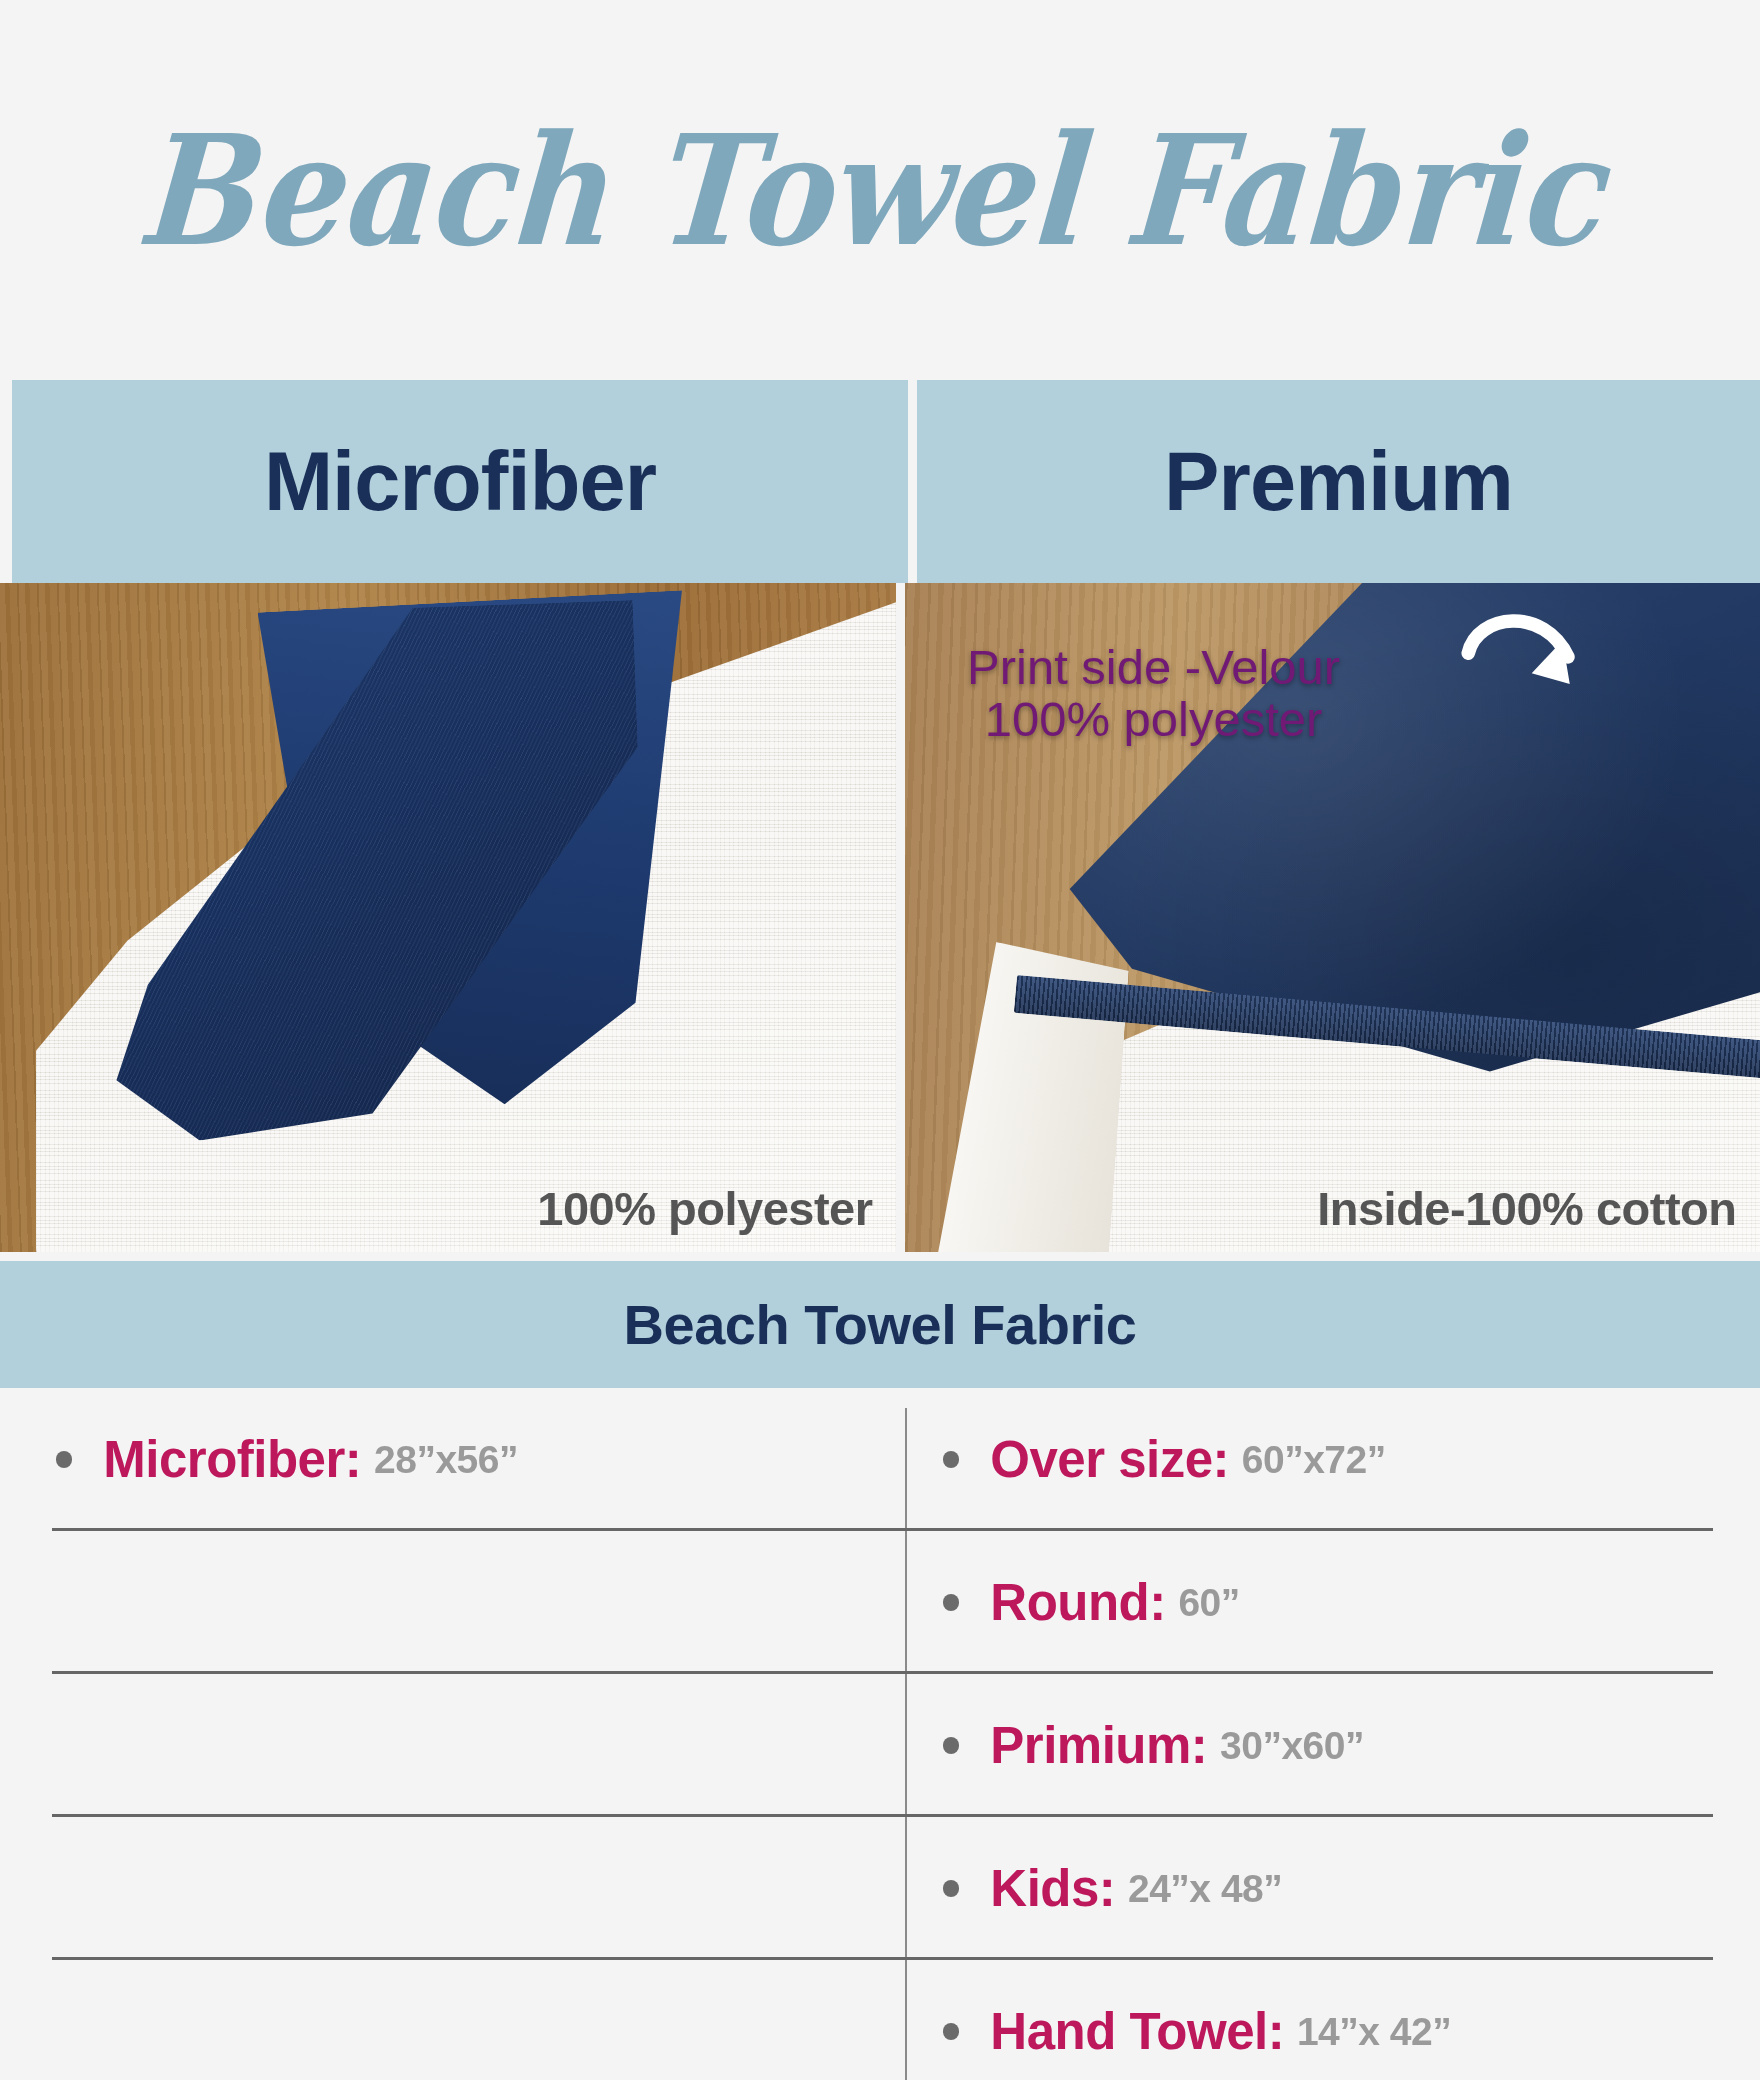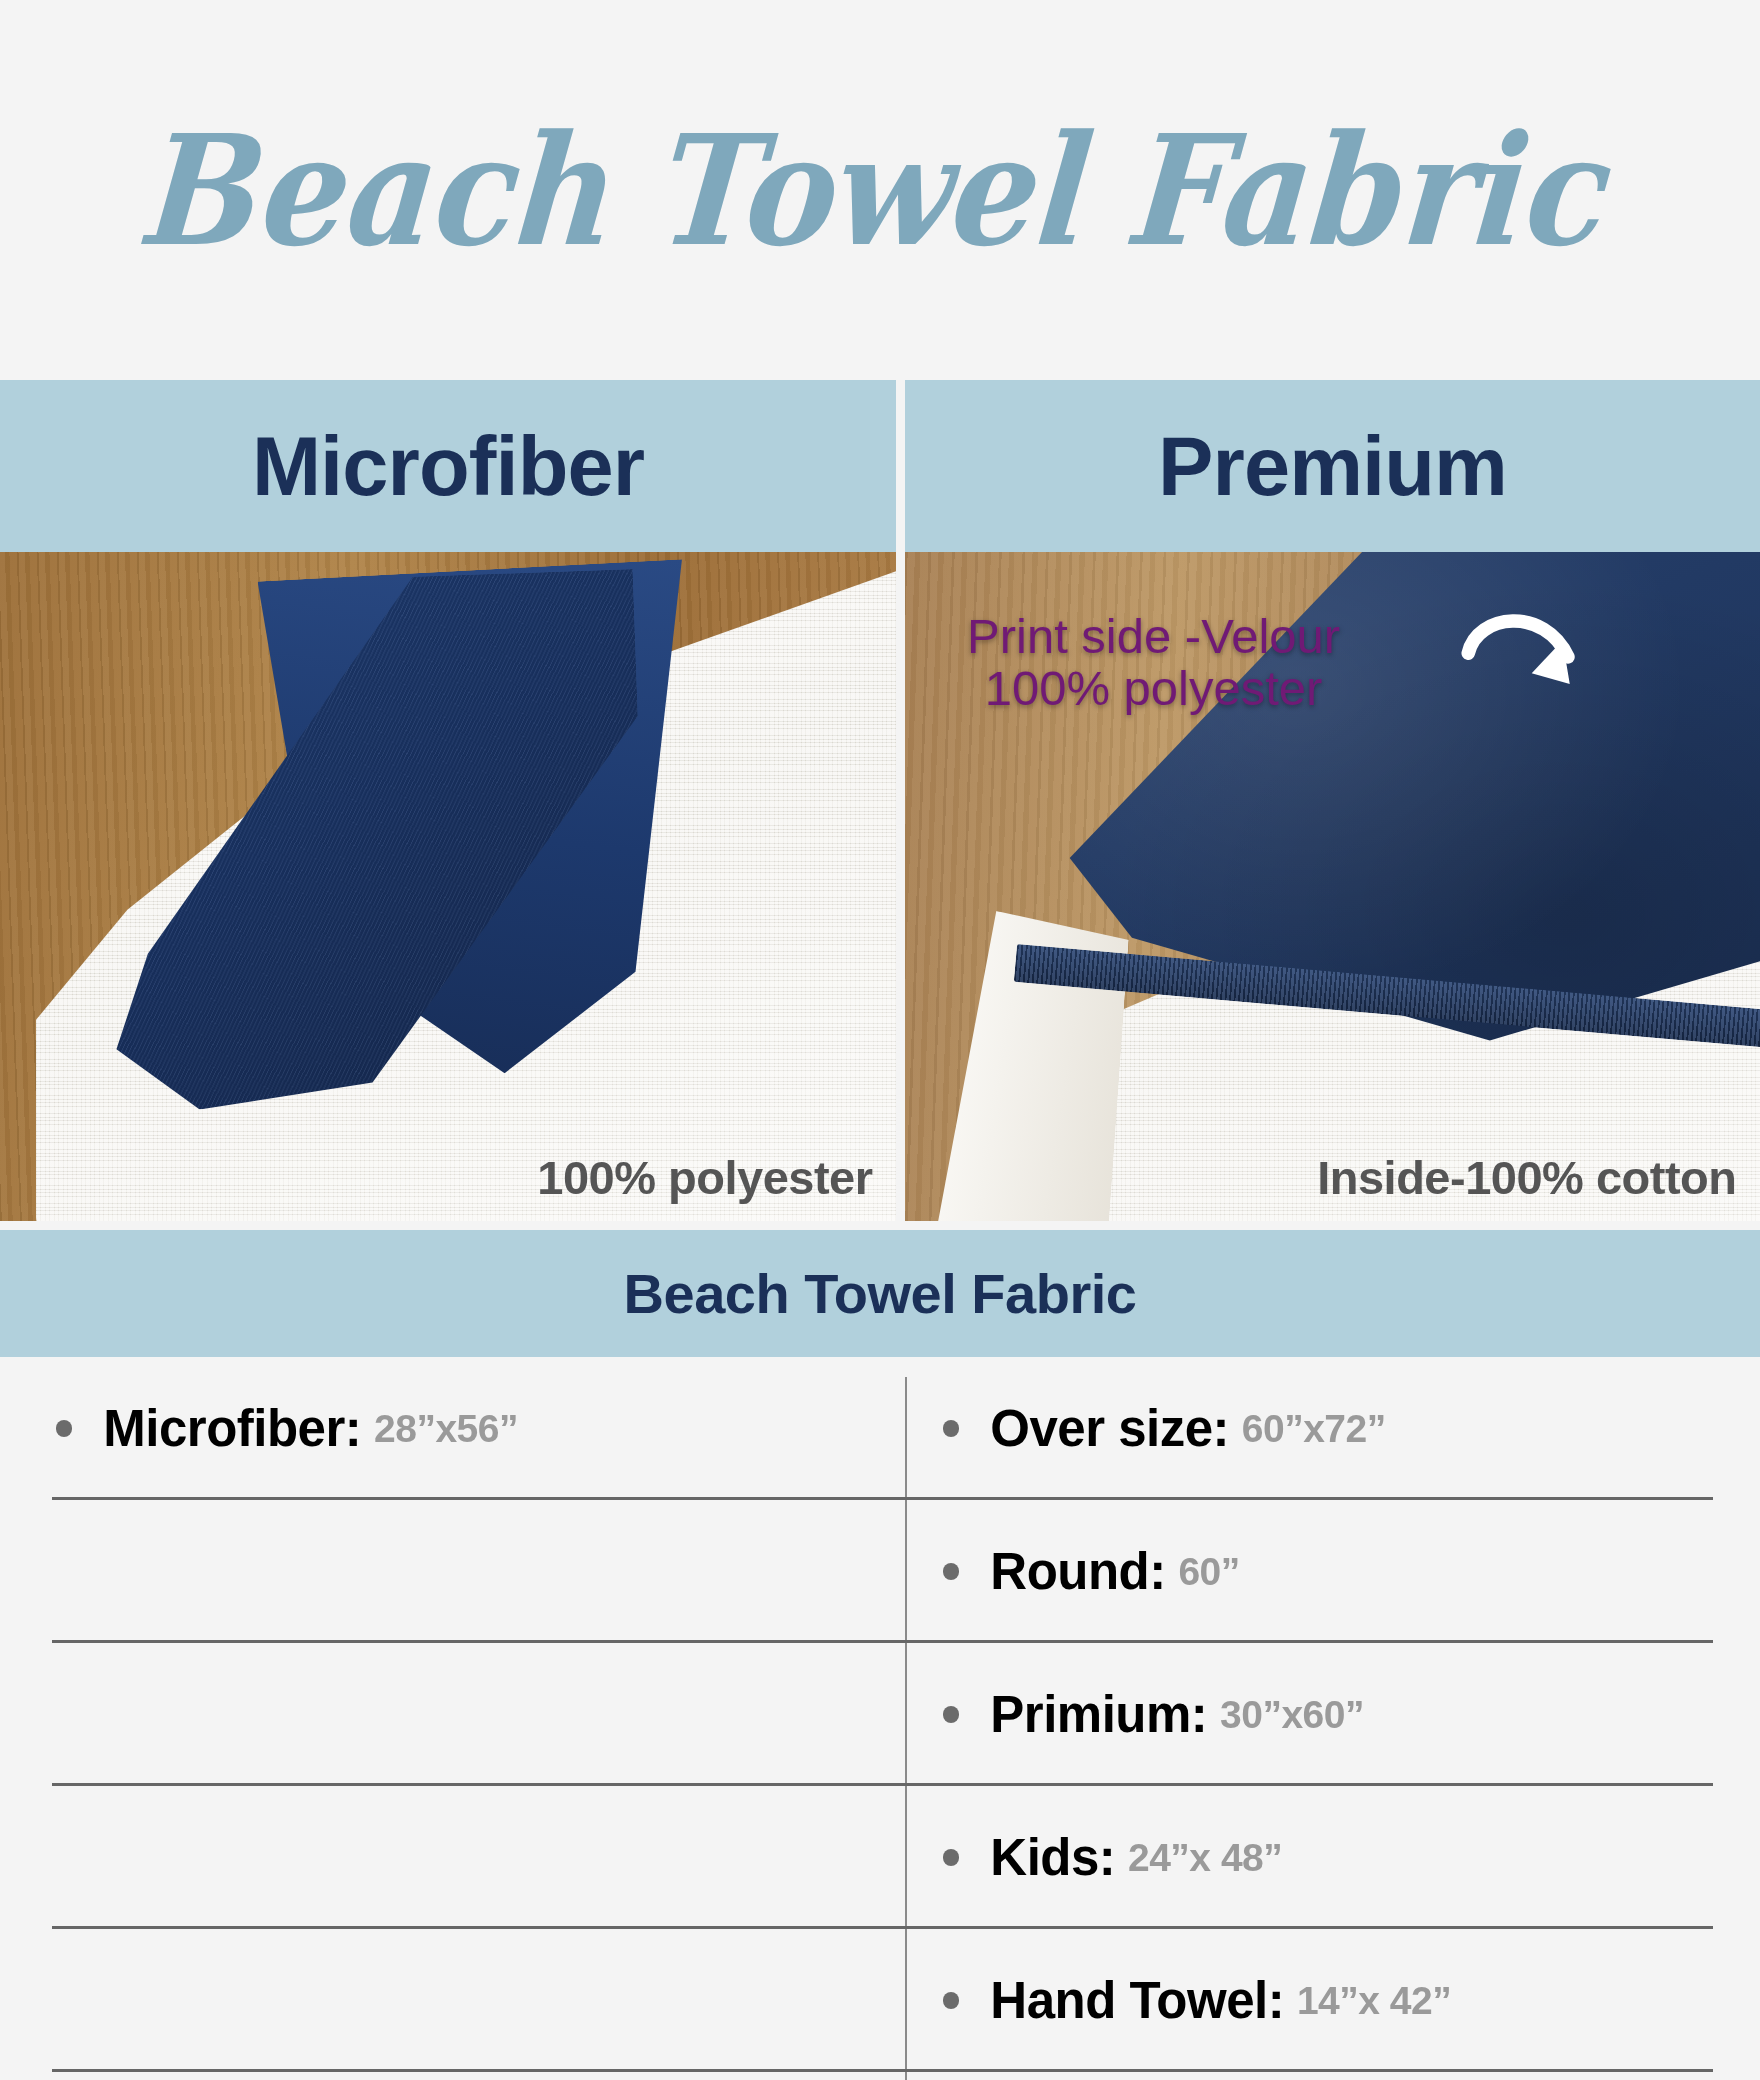--- a/index.html
+++ b/index.html
@@ -31,23 +31,24 @@
     color: #7fa8bc;
     letter-spacing: -0.9px;
     transform: skewX(-6deg) scaleY(1.12);
     white-space: nowrap;
     line-height: 1;
   }
 
   
   .header-row {
     display: flex;
-    height: 172px;
+    height: 203px;
     gap: 9px;
     background: #f4f4f4;
+    padding-left: 12px;
   }
   .header-cell {
     flex: 1;
     background: #b1d0dc;
     display: flex;
     align-items: center;
     justify-content: center;
   }
   .header-cell:first-child { flex: 0 0 896px; }
   .header-label {
@@ -266,21 +267,21 @@
     margin-left: 56px;
     margin-right: 31px;
     flex: 0 0 auto;
   }
   .spec-col.right .bullet { margin-left: 38px; }
 
   .spec-label {
     font-family: "Liberation Sans", sans-serif;
     font-weight: bold;
     font-size: 51px;
-    color: #000000;
+    color: #be185d;
     letter-spacing: -0.5px;
     white-space: nowrap;
   }
   .spec-value {
     font-family: "Liberation Sans", sans-serif;
     font-weight: bold;
     font-size: 39px;
     color: #9a9a9a;
     letter-spacing: -0.5px;
     margin-left: 12.7px;

